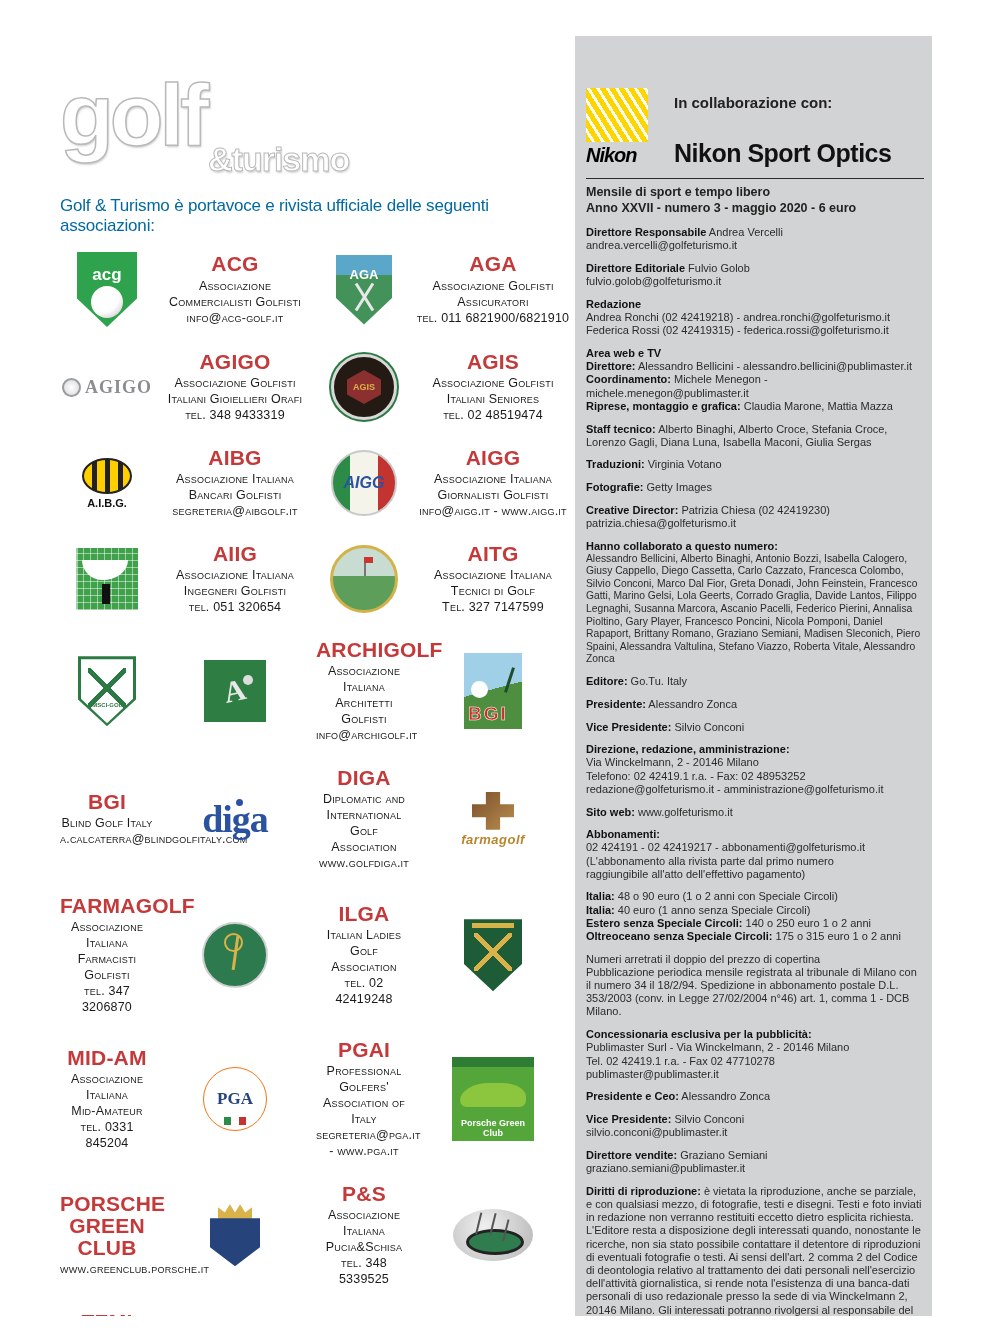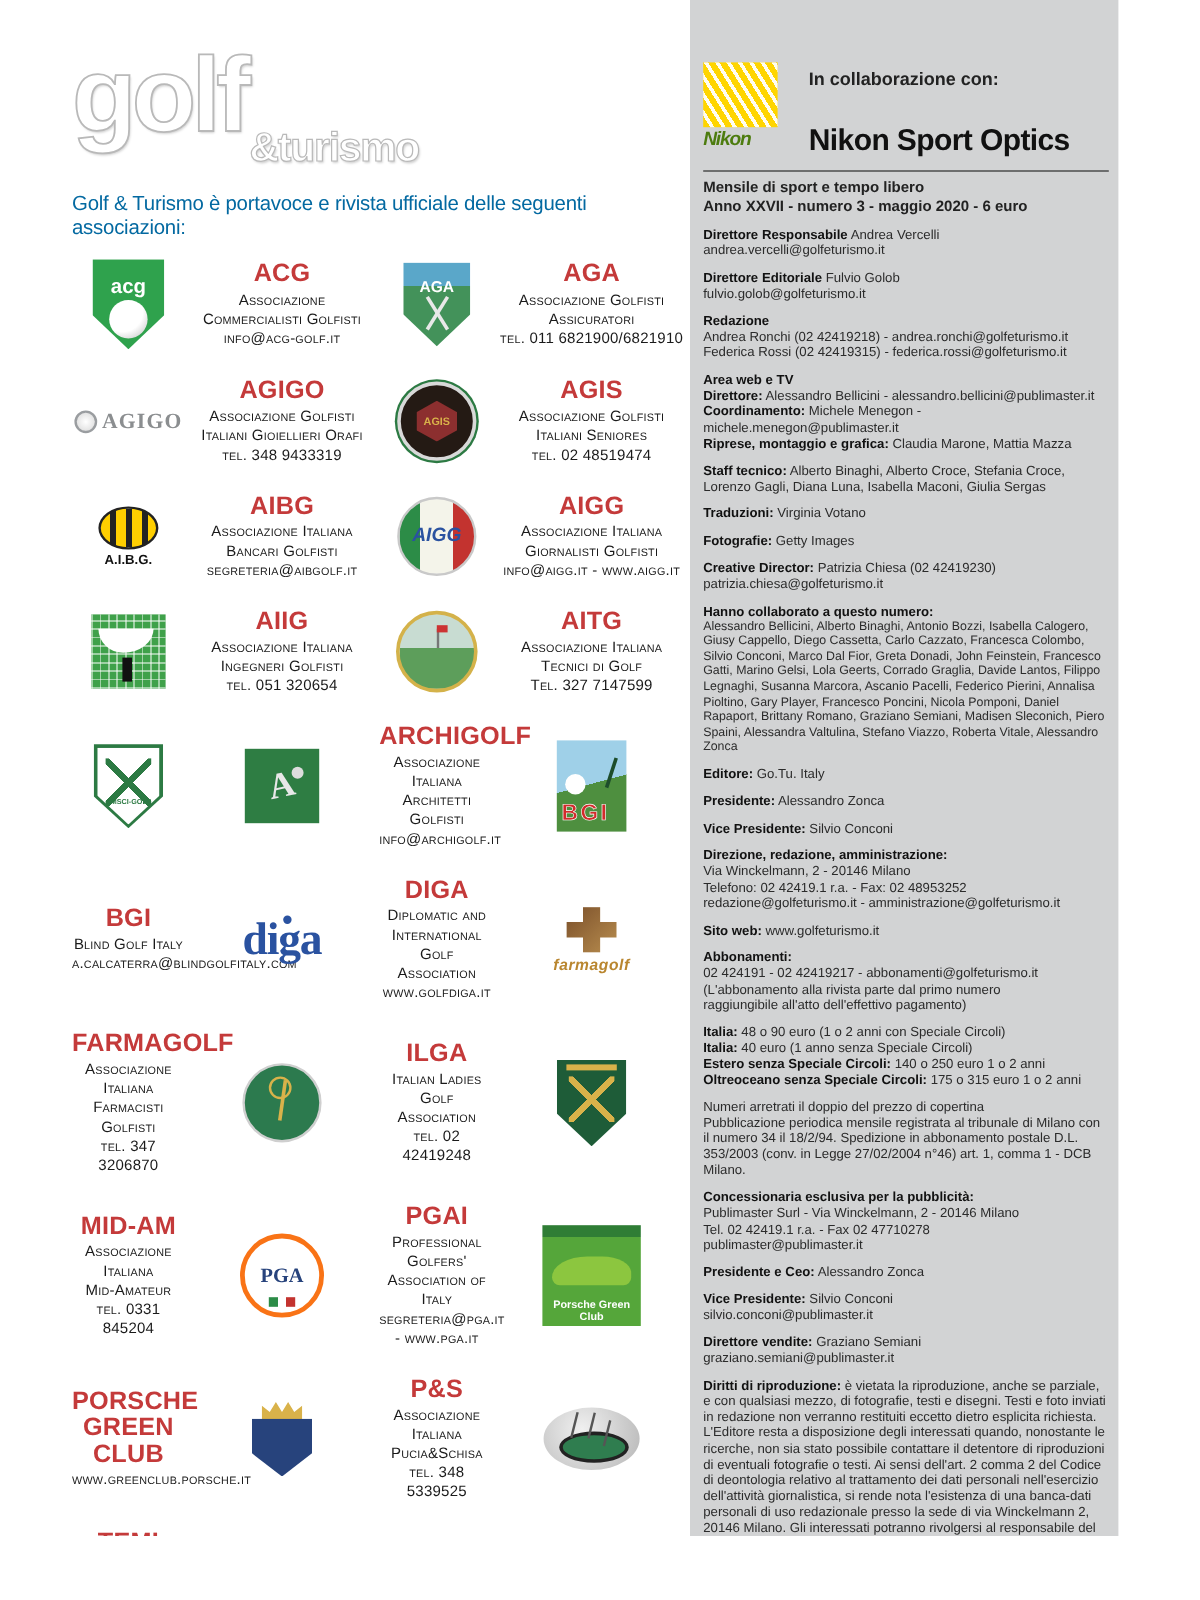--- a/index.html
+++ b/index.html
@@ -1,17 +1,17 @@
 <!DOCTYPE html>
 <html><head>
 <meta charset="utf-8">
 <style>
   html,body{margin:0;padding:0;background:#fff;}
   .page{position:relative;width:1000px;height:1280px;background:#fff;overflow:hidden;
-        font-family:"Liberation Sans",sans-serif;color:#1a1a1a;}
+        font-family:"Liberation Sans",sans-serif;color:#1a1a1a;margin-top:36px;}
   
   .gray-panel{position:absolute;left:575px;top:0;width:357px;height:1333px;background:#d2d3d4;}
   
   .left-col{position:absolute;left:60px;top:42px;width:512px;}
   .brand-logo{height:108px;position:relative;}
   .brand-main{font-size:88px;font-weight:800;letter-spacing:-4px;color:#fff;line-height:.85;
               -webkit-text-stroke:1.5px #b9b9b9;text-shadow:1px 2px 2px rgba(0,0,0,.18);}
   .brand-sub{position:absolute;left:148px;top:62px;font-size:34px;font-weight:800;letter-spacing:-1px;
              color:#fff;-webkit-text-stroke:1px #b9b9b9;text-shadow:1px 2px 2px rgba(0,0,0,.18);}
   .intro{margin:10px 0 16px 0;font-size:17px;letter-spacing:-.2px;color:#0369a1;}
@@ -73,21 +73,21 @@
       clip-path:polygon(33% 0,67% 0,67% 33%,100% 33%,100% 67%,67% 67%,67% 100%,33% 100%,33% 67%,0 67%,0 33%,33% 33%);}
   .lg-farmagolf .lg-caption{font-size:13px;font-weight:800;font-style:italic;color:#b9862f;letter-spacing:.5px;margin-top:2px;}
   .lg-ilga{width:62px;height:62px;border-radius:50%;background:#2c7a4e;border:2px solid #cfcfcf;}
   .lg-ilga::before{content:"";position:absolute;left:30px;top:12px;width:3px;height:34px;background:#d9b24a;transform:rotate(8deg);}
   .lg-ilga::after{content:"";position:absolute;left:20px;top:9px;width:15px;height:15px;border-radius:50%;border:2px solid #d9b24a;}
   .lg-midam{width:58px;height:72px;background:#1e5c38;clip-path:polygon(0 0,100% 0,100% 62%,50% 100%,0 62%);}
   .lg-midam::before{content:"";position:absolute;top:4px;left:8px;right:8px;height:5px;background:#d9b24a;}
   .lg-midam::after{content:"";position:absolute;inset:14px 10px 20px 10px;
       background:linear-gradient(45deg,transparent 45%,#d9b24a 45% 55%,transparent 55%),
                  linear-gradient(-45deg,transparent 45%,#d9b24a 45% 55%,transparent 55%);}
-  .lg-pgai{width:62px;height:62px;border-radius:50%;background:#fff;border:4px solid #f97316;}
+  .lg-pgai{width:62px;height:62px;border-radius:50%;background:#fff;border:1px solid #f97316;}
   .lg-pgai .lg-label{font-family:"Liberation Serif",serif;font-weight:700;font-size:17px;color:#27437c;}
   .lg-pgai::after{content:"";position:absolute;bottom:5px;width:22px;height:8px;
       background:linear-gradient(90deg,#2c8c47 0 33%,#fff 33% 66%,#c3332f 66%);}
   .lg-porsche{width:82px;height:84px;background:linear-gradient(180deg,#2f7d35 0 12%,#55a63a 12%);justify-content:flex-end;}
   .lg-porsche::before{content:"";position:absolute;left:8px;top:26px;width:66px;height:24px;background:#8cc63f;
       border-radius:55% 45% 8px 8px/90% 70% 8px 8px;}
   .lg-porsche .lg-caption{width:100%;font-size:9px;font-weight:800;color:#fff;padding:3px 0;}
   .lg-ps{width:56px;height:68px;}
   .lg-ps::before{content:"";width:34px;height:15px;background:#d9b24a;
       clip-path:polygon(0 100%,0 20%,20% 55%,35% 0,50% 55%,65% 0,80% 55%,100% 20%,100% 100%);}
@@ -107,21 +107,21 @@
       margin-right:4px;vertical-align:-2px;background:radial-gradient(circle at 60% 40%,#3aaa35 28%,transparent 32%);}
   .lg-uisp .lg-sub{font-size:13.5px;font-weight:400;color:#3aaa35;letter-spacing:.5px;}
   
   .left-rule{border:none;border-top:1.5px solid #3a3a3a;margin:26px 0 16px 0;}
   
   .right-col{position:absolute;left:586px;top:52px;width:338px;font-size:11px;line-height:1.2;color:#2b2b2b;}
   .nikon-row{display:flex;gap:26px;align-items:flex-start;margin-bottom:6px;}
   .nikon-logo{display:flex;flex-direction:column;}
   .nikon-sq{width:62px;height:54px;background-color:#ffd500;
       background-image:repeating-linear-gradient(58deg,transparent 0 5px,rgba(255,255,255,.95) 5px 8px);}
-  .nikon-word{font-weight:800;font-style:italic;font-size:16px;color:#4d7c0f;letter-spacing:-1px;margin-top:1px;}
+  .nikon-word{font-weight:800;font-style:italic;font-size:20px;color:#000000;letter-spacing:-1px;margin-top:1px;}
   .nikon-right{padding-top:6px;}
   .collab{font-size:15px;color:#222;margin-bottom:26px;font-weight:bold;}
   .nikon-product{font-size:25px;font-weight:800;color:#111;letter-spacing:-.5px;}
   .mast-divider{border:none;border-top:1.5px solid #2b2b2b;margin:10px 0 6px 0;}
   .tagline{font-weight:800;font-size:12.5px;color:#222;line-height:1.25;}
   .colophon{margin-top:10px;}
   .para{margin-bottom:9.5px;}
   .para .line{display:block;}
   .para b{color:#111;}
   .para .small{font-size:10.3px;line-height:1.22;display:inline-block;}

